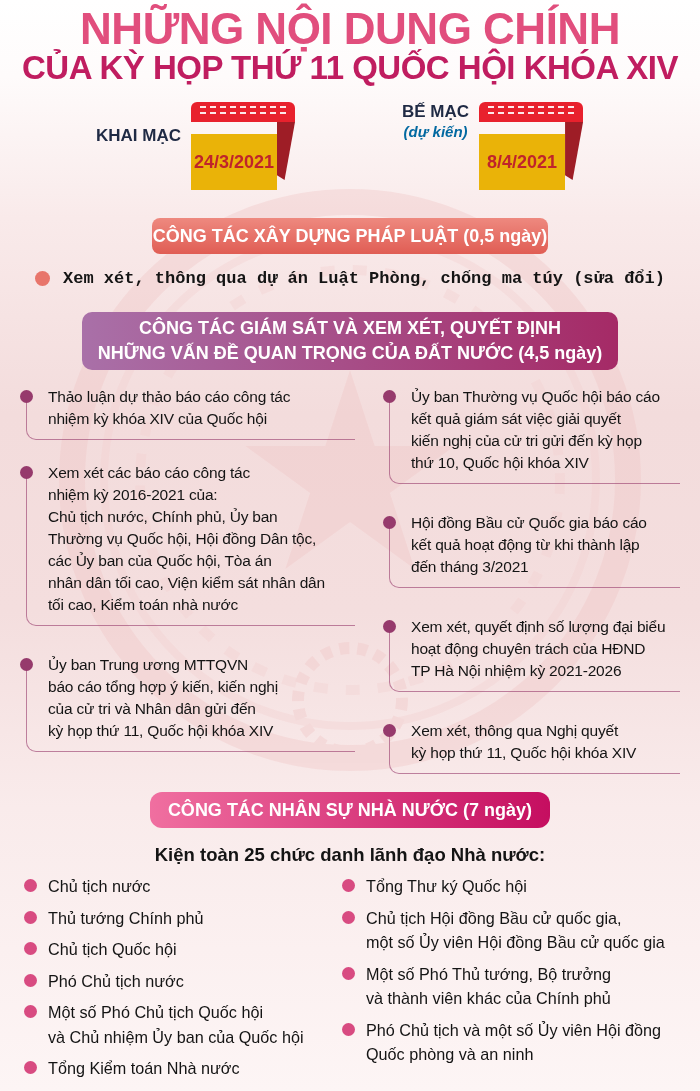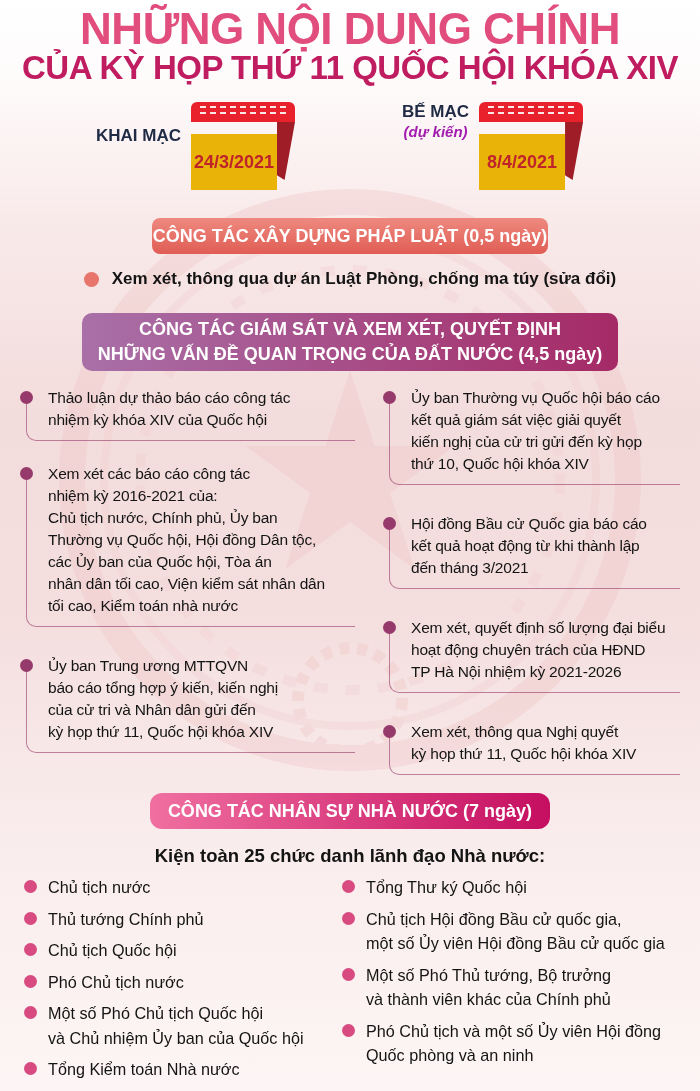--- a/index.html
+++ b/index.html
@@ -16,21 +16,21 @@
   .title{padding-top:10px;text-align:center;font-weight:bold;letter-spacing:-0.5px;}
   .title .l1{font-size:44px;line-height:38px;color:#e14e7d;}
   .title .l2{font-size:33px;line-height:40px;color:#c01d60;}
 
   
   .calendars{position:relative;height:92px;margin-top:14px;}
   .cal-group{position:absolute;top:0;display:flex;align-items:flex-start;}
   .cal-group.opening{left:96px;}
   .cal-group.closing{left:402px;justify-content:flex-end;}
   .cal-label{font-weight:bold;font-size:17px;color:#1f2a44;margin-top:24px;margin-right:10px;white-space:nowrap;}
-  .cal-note{display:block;font-size:15px;font-style:italic;font-weight:bold;text-align:center;color:#a21caf;margin-top:1px;}
+  .cal-note{display:block;font-size:15px;font-style:italic;font-weight:bold;text-align:center;color:#0369a1;margin-top:1px;}
   .calendar{position:relative;width:104px;height:76px;}
   .cal-top{position:absolute;left:0;top:0;right:0;height:20px;background:#e8212d;border-radius:6px 6px 0 0;overflow:hidden;}
   .cal-dash{width:82%;margin:4px auto 0;border-top:2.5px dashed rgba(255,255,255,0.9);}
   .cal-dash.second{margin-top:4px;}
   .cal-body{position:absolute;left:0;top:32px;width:86px;height:56px;background:#eab308;
     display:flex;align-items:center;justify-content:center;
     font-weight:bold;font-size:18px;color:#bf242b;}
   .cal-fold{position:absolute;right:0;top:20px;width:18px;height:58px;background:#9e1d26;
     clip-path:polygon(0 0,100% 0,42% 100%,0 92%);}
 
@@ -39,21 +39,21 @@
     color:#fff;font-weight:bold;text-align:center;}
   .bar1{margin:24px auto 0;width:396px;height:36px;border-radius:8px;font-size:18px;
     background:linear-gradient(180deg,#ee897f,#e05d54);}
   .bar2{margin:24px auto 0;width:536px;height:58px;border-radius:10px;font-size:18px;line-height:25px;
     background:linear-gradient(90deg,#a970a8,#a52a66);}
   .bar3{margin:18px auto 0;width:400px;height:36px;border-radius:12px;font-size:18px;
     background:linear-gradient(90deg,#f06fa0,#c50e60);}
 
   
   .law-row{margin-top:15px;display:flex;justify-content:center;align-items:center;gap:13px;
-    font-weight:bold;font-size:17px;}
+    font-weight:bold;font-size:17px;font-family:Liberation Mono, monospace;}
   .law-dot{width:15px;height:15px;border-radius:50%;background:#e8756b;flex-shrink:0;}
 
   
   .two-col{display:flex;margin:16px 20px 0 20px;gap:28px;}
   .col-l{width:335px;flex-shrink:0;}
   .col-r{flex:1;}
   .m-item{position:relative;padding:0 0 10px 28px;margin-bottom:22px;}
   .m-item.tight{margin-bottom:28px;}
   .m-item:last-child{margin-bottom:0;}
   .m-item::after{content:"";position:absolute;left:6px;top:12px;right:0;bottom:0;

